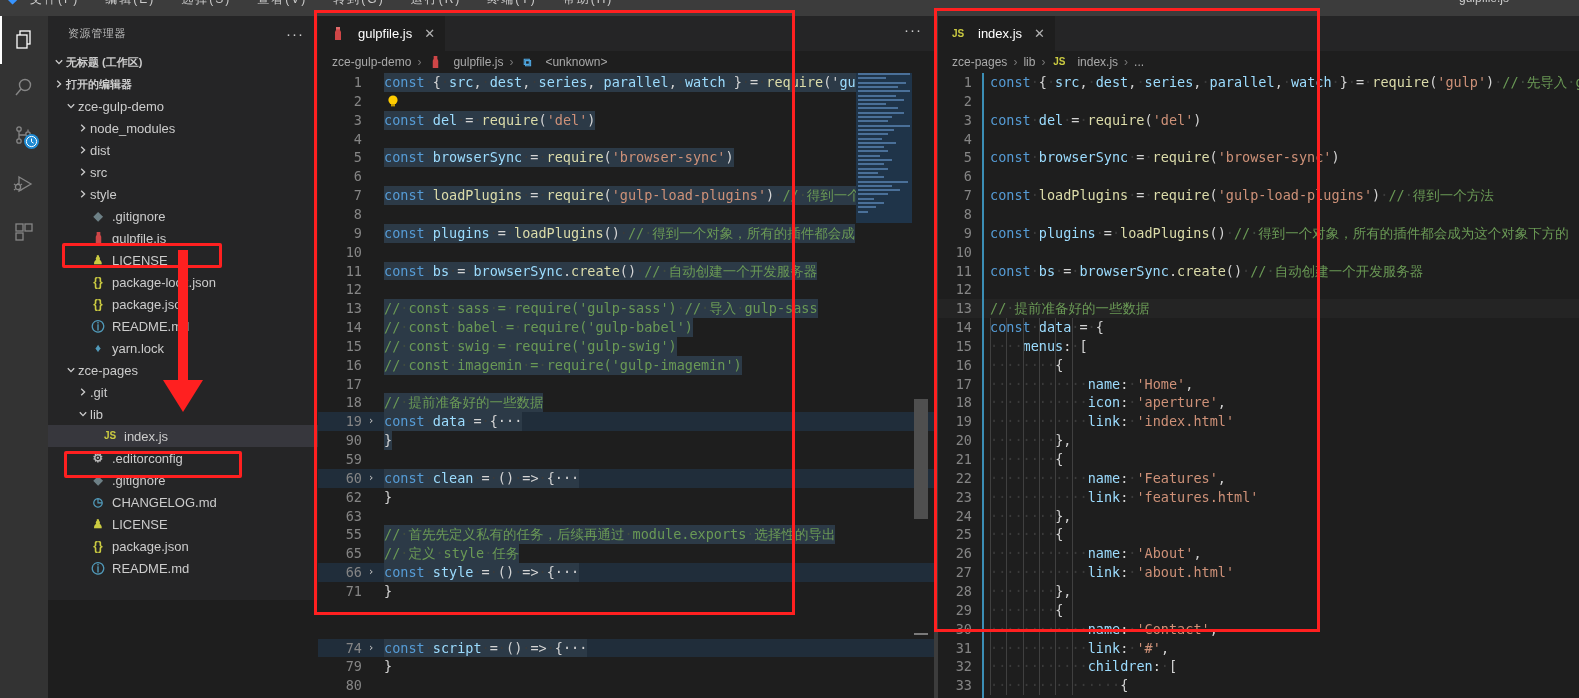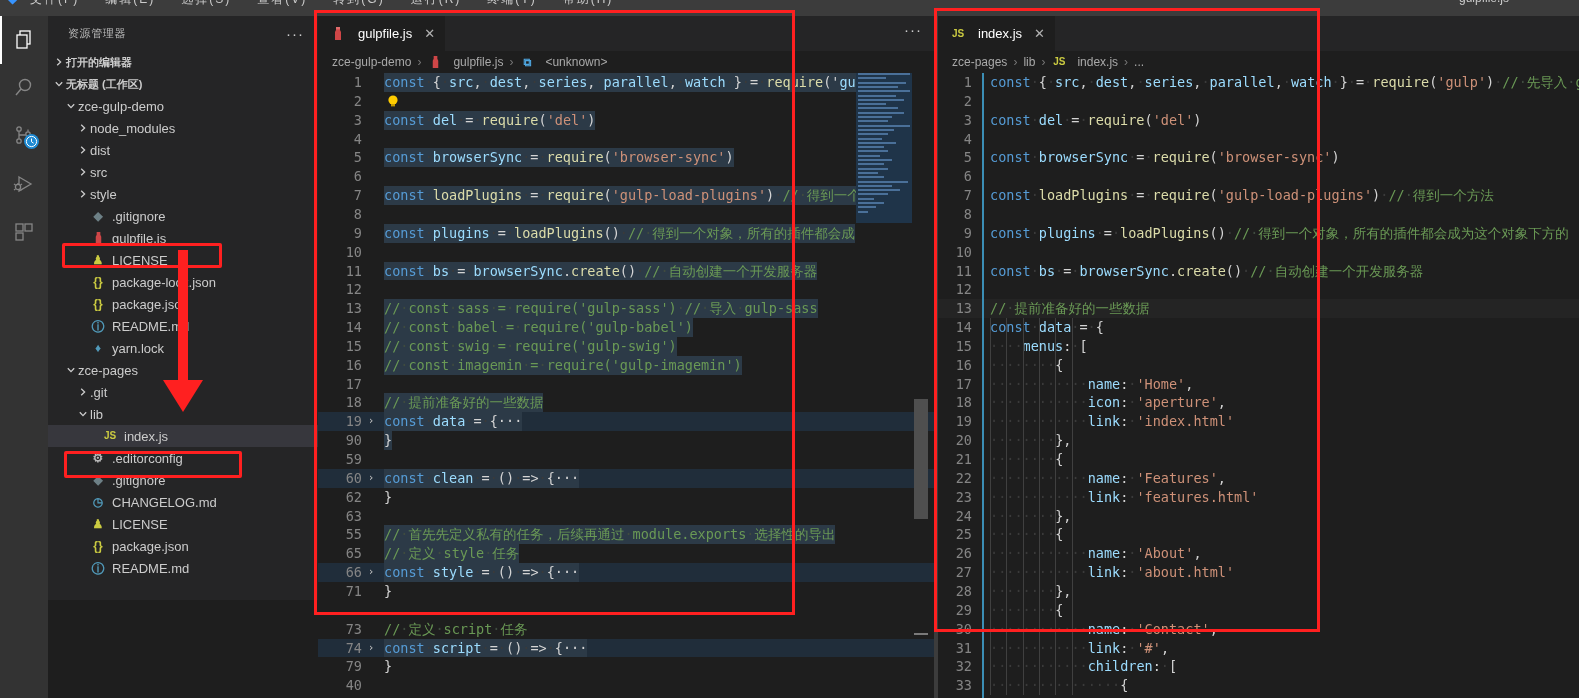--- a/index.html
+++ b/index.html
@@ -182,32 +182,32 @@
 
 <div class="sidebar">
   <div class="sb-header">
     <span class="sb-title">资源管理器</span>
     <span class="sb-dots">···</span>
   </div>
   <div id="sb-body">
         <div class="sb-section">
           <span class="tw">
             <svg width="10" height="10" viewBox="0 0 10 10" fill="none" stroke="#cccccc" stroke-width="1.3">
+              <path d="M1.8 3.2 L5 6.6 L8.2 3.2"></path>
+            </svg>
+          </span>
+          <span>无标题 (工作区)</span>
+        </div>
+        <div class="sb-section">
+          <span class="tw">
+            <svg width="10" height="10" viewBox="0 0 10 10" fill="none" stroke="#cccccc" stroke-width="1.3">
               <path d="M3.2 1.8 L6.6 5 L3.2 8.2"></path>
             </svg>
           </span>
           <span>打开的编辑器</span>
-        </div>
-        <div class="sb-section">
-          <span class="tw">
-            <svg width="10" height="10" viewBox="0 0 10 10" fill="none" stroke="#cccccc" stroke-width="1.3">
-              <path d="M1.8 3.2 L5 6.6 L8.2 3.2"></path>
-            </svg>
-          </span>
-          <span>无标题 (工作区)</span>
         </div>
         <div class="row">
           <span style="width:16px;flex:0 0 16px;"></span>
           <span class="tw">
             <svg width="10" height="10" viewBox="0 0 10 10" fill="none" stroke="#cccccc" stroke-width="1.3">
               <path d="M1.8 3.2 L5 6.6 L8.2 3.2"></path>
             </svg>
           </span>
           <span>zce-gulp-demo</span>
         </div>
@@ -450,24 +450,23 @@
         <div class="codeline" style="top: 339.3px; position: absolute; left: 0px; right: 0px; background: rgb(32, 45, 58);"><span class="ln">19</span><span class="fold">›</span><span class="ctext" style="background:#2c3a47;"><span class="t-key">const</span><span style="color:#3a3a3a">·</span><span class="t-var">data</span><span style="color:#3a3a3a">·</span><span class="t-pun">=</span><span style="color:#3a3a3a">·</span><span class="t-pun">{</span><span class="t-pun">·</span><span class="t-pun">·</span><span class="t-pun">·</span></span></div>
         <div class="codeline" style="top: 358.15px; position: absolute; left: 0px; right: 0px;"><span class="ln">90</span><span class="ctext" style="background:#2c3a47;"><span class="t-pun">}</span></span></div>
         <div class="codeline" style="top: 377px; position: absolute; left: 0px; right: 0px;"><span class="ln">59</span><span class="ctext" style=""></span></div>
         <div class="codeline" style="top: 395.85px; position: absolute; left: 0px; right: 0px; background: rgb(32, 45, 58);"><span class="ln">60</span><span class="fold">›</span><span class="ctext" style="background:#2c3a47;"><span class="t-key">const</span><span style="color:#3a3a3a">·</span><span class="t-var">clean</span><span style="color:#3a3a3a">·</span><span class="t-pun">=</span><span style="color:#3a3a3a">·</span><span class="t-pun">(</span><span class="t-pun">)</span><span style="color:#3a3a3a">·</span><span class="t-pun">=</span><span class="t-pun">&gt;</span><span style="color:#3a3a3a">·</span><span class="t-pun">{</span><span class="t-pun">·</span><span class="t-pun">·</span><span class="t-pun">·</span></span></div>
         <div class="codeline" style="top: 414.7px; position: absolute; left: 0px; right: 0px;"><span class="ln">62</span><span class="ctext" style=""><span class="t-pun">}</span></span></div>
         <div class="codeline" style="top: 433.55px; position: absolute; left: 0px; right: 0px;"><span class="ln">63</span><span class="ctext" style=""></span></div>
         <div class="codeline" style="top: 452.4px; position: absolute; left: 0px; right: 0px;"><span class="ln">55</span><span class="ctext" style="background:#2c3a47;"><span class="t-com">//<span style="color:#3f4b3f">·</span>首先先定义私有的任务，后续再通过<span style="color:#3f4b3f">·</span>module.exports<span style="color:#3f4b3f">·</span>选择性的导出</span></span></div>
         <div class="codeline" style="top: 471.25px; position: absolute; left: 0px; right: 0px;"><span class="ln">65</span><span class="ctext" style="background:#2c3a47;"><span class="t-com">//<span style="color:#3f4b3f">·</span>定义<span style="color:#3f4b3f">·</span>style<span style="color:#3f4b3f">·</span>任务</span></span></div>
         <div class="codeline" style="top: 490.1px; position: absolute; left: 0px; right: 0px; background: rgb(32, 45, 58);"><span class="ln">66</span><span class="fold">›</span><span class="ctext" style="background:#2c3a47;"><span class="t-key">const</span><span style="color:#3a3a3a">·</span><span class="t-var">style</span><span style="color:#3a3a3a">·</span><span class="t-pun">=</span><span style="color:#3a3a3a">·</span><span class="t-pun">(</span><span class="t-pun">)</span><span style="color:#3a3a3a">·</span><span class="t-pun">=</span><span class="t-pun">&gt;</span><span style="color:#3a3a3a">·</span><span class="t-pun">{</span><span class="t-pun">·</span><span class="t-pun">·</span><span class="t-pun">·</span></span></div>
         <div class="codeline" style="top: 508.95px; position: absolute; left: 0px; right: 0px;"><span class="ln">71</span><span class="ctext" style=""><span class="t-pun">}</span></span></div>
-        <div class="codeline" style="top: 546.65px; position: absolute; left: 0px; right: 0px;"><span class="ln">73</span><span class="ctext" style=""><span class="t-com">//<span style="color:#3f4b3f">·</span>定义<span style="color:#3f4b3f">·</span>script<span style="color:#3f4b3f">·</span>任务</span></span></div>
         <div class="codeline" style="top: 565.5px; position: absolute; left: 0px; right: 0px; background: rgb(32, 45, 58);"><span class="ln">74</span><span class="fold">›</span><span class="ctext" style="background:#2c3a47;"><span class="t-key">const</span><span style="color:#3a3a3a">·</span><span class="t-var">script</span><span style="color:#3a3a3a">·</span><span class="t-pun">=</span><span style="color:#3a3a3a">·</span><span class="t-pun">(</span><span class="t-pun">)</span><span style="color:#3a3a3a">·</span><span class="t-pun">=</span><span class="t-pun">&gt;</span><span style="color:#3a3a3a">·</span><span class="t-pun">{</span><span class="t-pun">·</span><span class="t-pun">·</span><span class="t-pun">·</span></span></div>
         <div class="codeline" style="top: 584.35px; position: absolute; left: 0px; right: 0px;"><span class="ln">79</span><span class="ctext" style=""><span class="t-pun">}</span></span></div>
-        <div class="codeline" style="top: 603.2px; position: absolute; left: 0px; right: 0px;"><span class="ln">40</span><span class="ctext" style=""></span></div>
+        <div class="codeline" style="top: 603.2px; position: absolute; left: 0px; right: 0px;"><span class="ln">80</span><span class="ctext" style=""></span></div>
         <div style="position: absolute; left: 68px; top: 20.85px; width: 14px; height: 14px;"><svg width="14" height="14" viewBox="0 0 14 14">
             <circle cx="7" cy="6" r="4.6" fill="#ffcc00"></circle>
             <rect x="5" y="10" width="4" height="2.4" fill="#c49a00"></rect>
           </svg></div>
         <div class="minimap" style="position: absolute; top: 0px; left: 538px; width: 56px; height: 625px;">
           <div style="position:absolute;left:0;top:0;width:56px;height:150px;background:#1f3449"></div>
           <div style="position:absolute;left:2px;top:0px;width:52px;height:2px;background:#4a7099"></div>
           <div style="position:absolute;left:2px;top:4.3px;width:28px;height:2px;background:#4a7099"></div>
           <div style="position:absolute;left:2px;top:8.6px;width:48px;height:2px;background:#4a7099"></div>
           <div style="position:absolute;left:2px;top:12.899999999999999px;width:40px;height:2px;background:#4a7099"></div>

